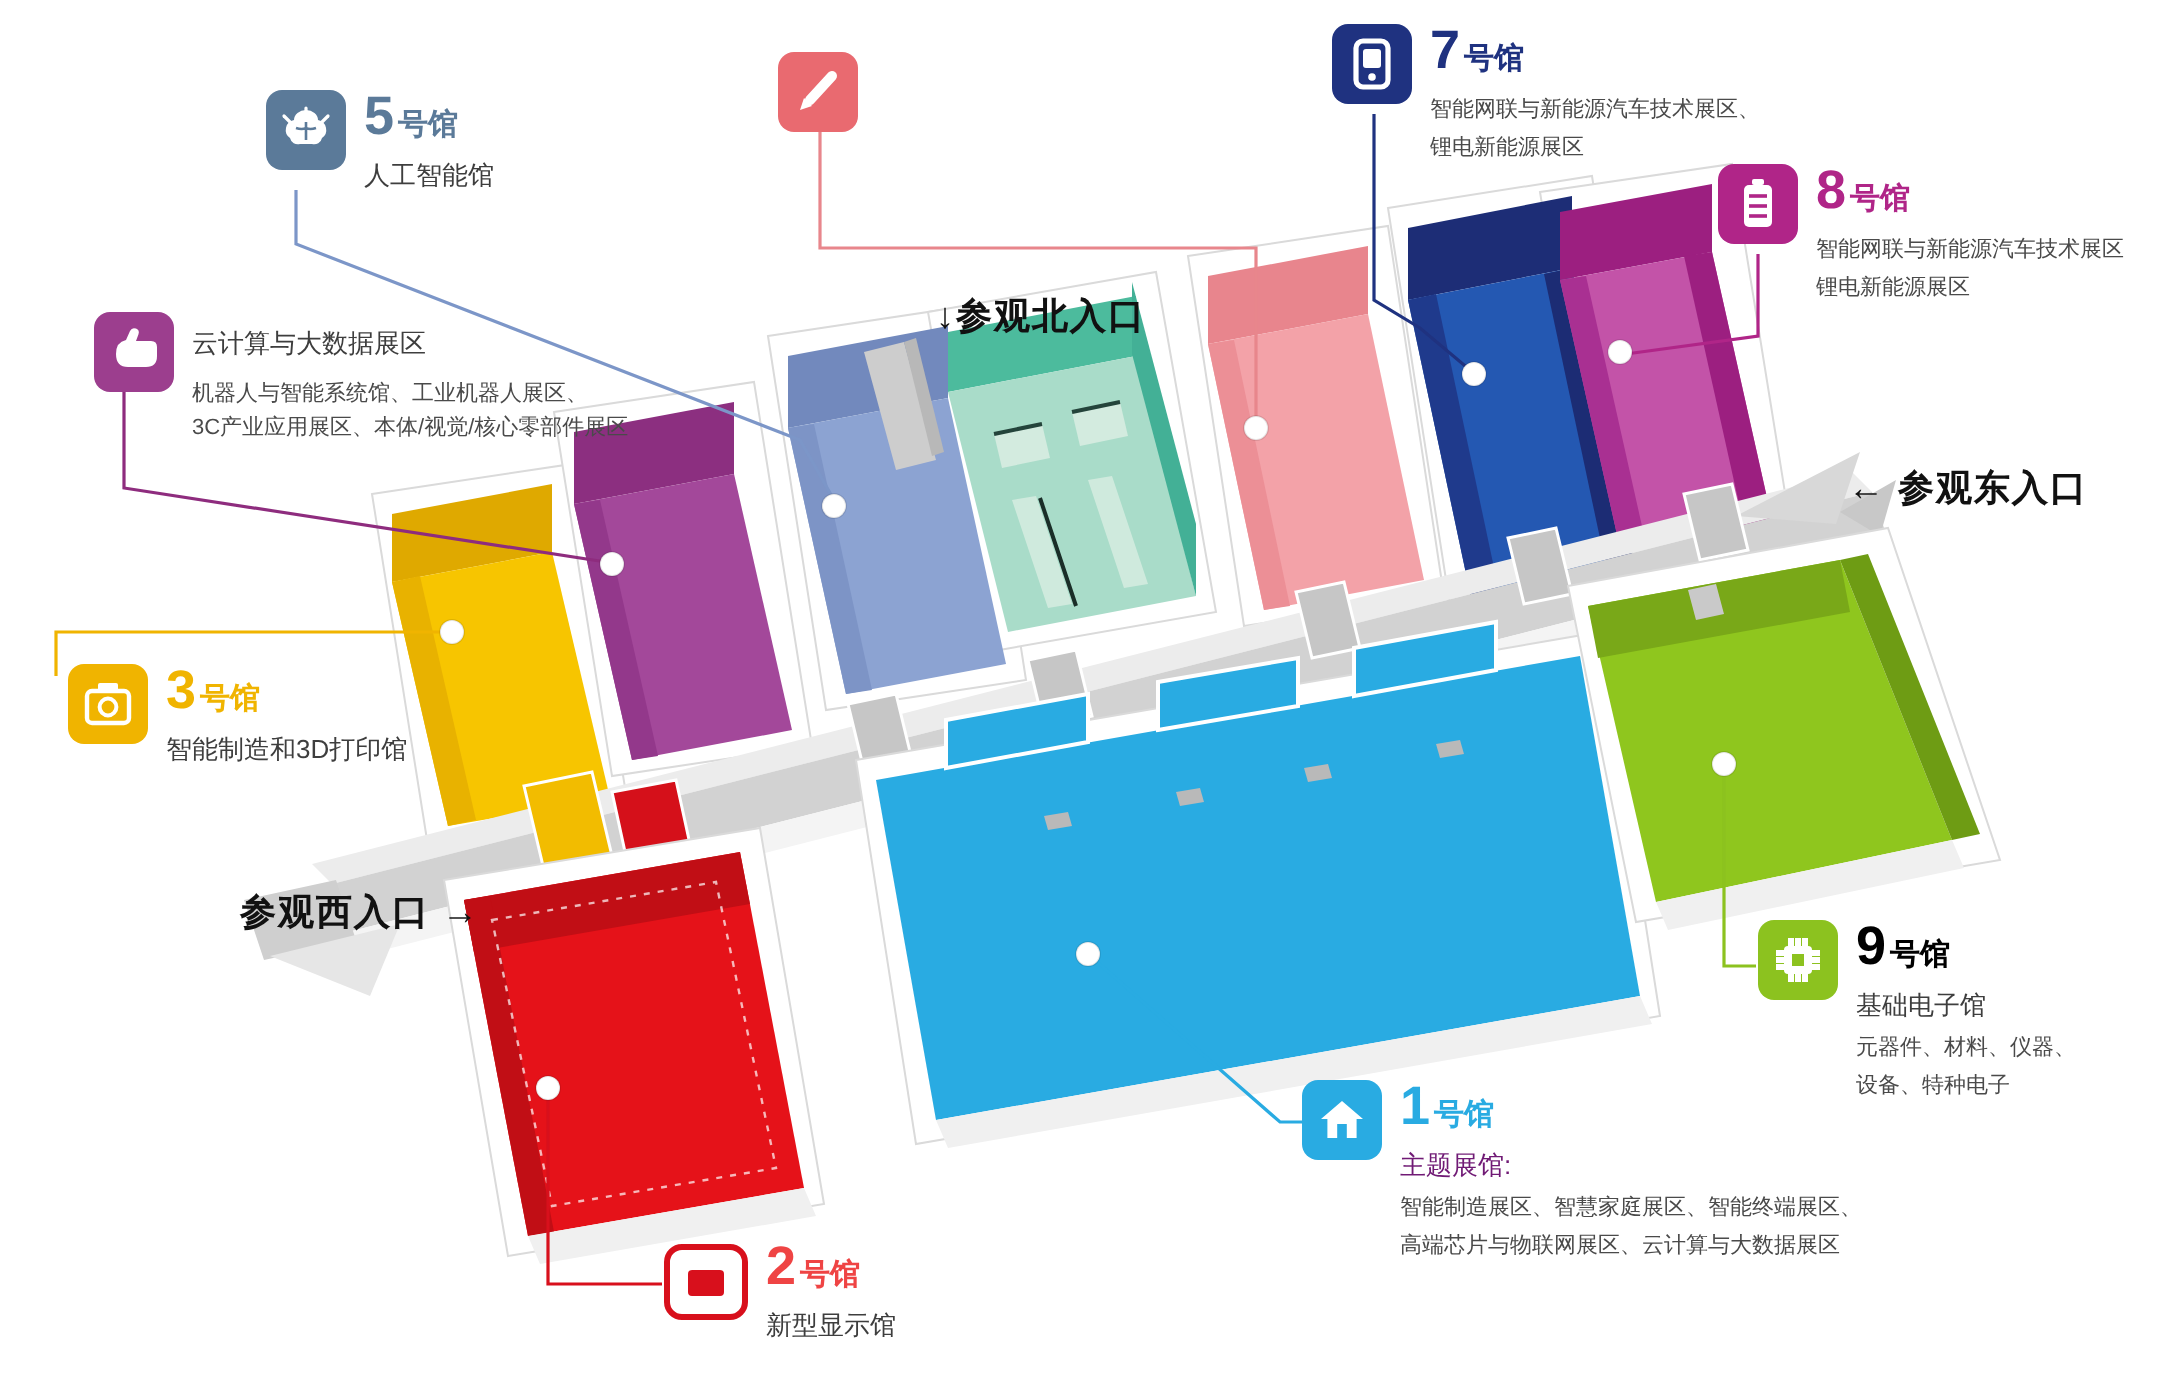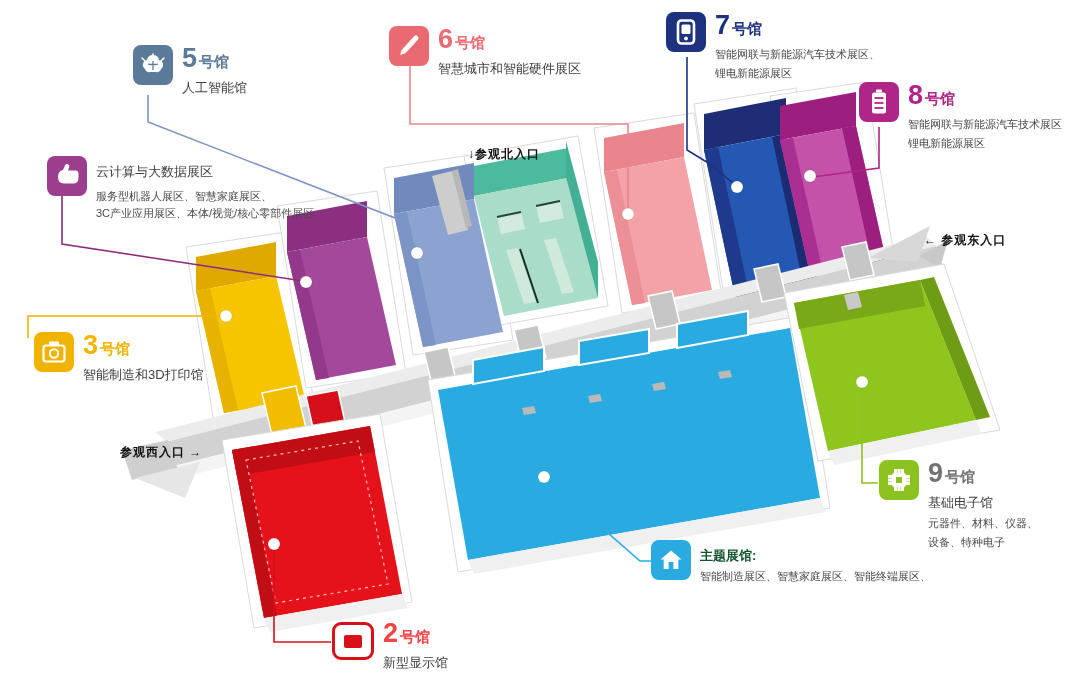--- a/index.html
+++ b/index.html
@@ -6,26 +6,26 @@
   .stage{position:relative;width:1080px;height:696px;background:#fff;overflow:hidden;
          font-family:"Liberation Sans","DejaVu Sans",sans-serif;}
   .map-svg{position:absolute;left:0;top:0;width:1080px;height:696px;}
   .hall-label{position:absolute;display:flex;align-items:flex-start;}
   .hall-icon{width:40px;height:40px;flex:0 0 40px;}
   .hall-texts{margin-left:9px;}
   .hall-title{font-weight:bold;line-height:1;white-space:nowrap;}
   .hall-title .num{font-size:27px;letter-spacing:0;}
   .hall-title .suffix{font-size:15px;margin-left:2px;}
   .hall-name{font-size:13px;color:#3e3e3e;margin-top:7px;white-space:nowrap;}
-  .hall-name.bold{font-weight:bold;color:#14532d;}
+  .hall-name.bold{font-weight:normal;color:#701a75;}
   .hall-line{font-size:11px;color:#4a4a4a;margin-top:4px;white-space:nowrap;}
   .gap{margin-top:8px;}
   .c1{color:#29ABE2}.c2{color:#ef4444}.c3{color:#F0B400}.c4{color:#9C3E8E}
-  .c5{color:#5B7A99}.c6{color:#E96A70}.c7{color:#1F3280}.c8{color:#B02588}.c9{color:#737373}
-  .entrance{position:absolute;font-size:12px;font-weight:bold;color:#111;white-space:nowrap;letter-spacing:1px;}
+  .c5{color:#5B7A99}.c6{color:#E96A70}.c7{color:#1F3280}.c8{color:#B02588}.c9{color:#000000}
+  .entrance{position:absolute;font-size:18px;font-weight:bold;color:#111;white-space:nowrap;letter-spacing:1px;}
   .display-icon-box{width:36px;height:32px;background:#fff;border:3px solid #D8101C;border-radius:9px;
                     display:flex;align-items:center;justify-content:center;}
   .display-icon-inner{width:18px;height:13px;background:#D8101C;border-radius:2px;}
 </style>
 </head>
 <body>
 
 <div class="stage">
 
   <svg class="map-svg" viewBox="0 0 1080 696">
@@ -206,24 +206,20 @@
   </div>
 
   <div class="hall-label" style="left:389px;top:26px;">
     <div class="hall-icon">
       <svg viewBox="0 0 40 40" width="40" height="40">
           <rect width="40" height="40" rx="8" fill="#E96A70"></rect>
         <line x1="16" y1="24" x2="27" y2="12" stroke="#FFFFFF" stroke-width="5" stroke-linecap="round"></line>
         <polygon points="11,29 17,27 13,23" fill="#FFFFFF"></polygon>
       </svg>
     </div>
-    <div class="hall-texts">
-      <div class="hall-title c6"><span class="num">6</span><span class="suffix">号馆</span></div>
-      <div class="hall-name">智慧城市和智能硬件展区</div>
-    </div>
   </div>
 
   <div class="hall-label" style="left:666px;top:12px;">
     <div class="hall-icon">
       <svg viewBox="0 0 40 40" width="40" height="40">
           <rect width="40" height="40" rx="8" fill="#1F3280"></rect>
         <rect x="12" y="8.5" width="16" height="23" rx="3.5" fill="none" stroke="#FFFFFF" stroke-width="2.6"></rect>
         <rect x="15.5" y="12.5" width="9" height="9.5" rx="1.5" fill="#FFFFFF"></rect>
         <circle cx="20" cy="26.5" r="1.9" fill="#FFFFFF"></circle>
       </svg>
@@ -257,21 +253,21 @@
 
   <div class="hall-label" style="left:47px;top:156px;">
     <div class="hall-icon">
       <svg viewBox="0 0 40 40" width="40" height="40">
           <rect width="40" height="40" rx="8" fill="#9C3E8E"></rect>
         <path d="M11,21 q0,-6 5,-7 l2,-4.5 q1,-2 3,-1.2 q2,0.9 1.2,2.9 l-1.2,3.3 h7.5 q3,0 3,3 v4.5 q0,5.5 -5.5,5.5 h-9 q-6,0 -6,-6.5 z" fill="#FFFFFF"></path>
       </svg>
     </div>
     <div class="hall-texts">
       <div class="hall-name">云计算与大数据展区</div>
-      <div class="hall-line gap">服务型机器人展区、智慧家庭展区、</div>
+      <div class="hall-line gap">机器人与智能系统馆、工业机器人展区、</div>
       <div class="hall-line" style="margin-top:2px;">3C产业应用展区、本体/视觉/核心零部件展区</div>
     </div>
   </div>
 
   <div class="hall-label" style="left:14px;top:332px;padding-left:20px;">
     <div class="hall-icon">
       <svg viewBox="0 0 40 40" width="40" height="40">
           <rect width="40" height="40" rx="8" fill="#F0B400"></rect>
         <rect x="15" y="9.5" width="10" height="4" rx="1" fill="#FFFFFF"></rect>
         <rect x="9.5" y="13.5" width="21" height="16" rx="2.5" fill="none" stroke="#FFFFFF" stroke-width="2.2"></rect>
@@ -296,22 +292,24 @@
 
   <div class="hall-label" style="left:651px;top:540px;">
     <div class="hall-icon">
       <svg viewBox="0 0 40 40" width="40" height="40">
           <rect width="40" height="40" rx="8" fill="#29ABE2"></rect>
         <path d="M20,10.5 l10.5,9 h-3.2 v9.5 h-14.6 v-9.5 h-3.2 z" fill="#FFFFFF"></path>
         <rect x="17.6" y="22" width="4.8" height="7" fill="#29ABE2"></rect>
       </svg>
     </div>
     <div class="hall-texts">
+      <div class="hall-title c1"><span class="num">1</span><span class="suffix">号馆</span></div>
       <div class="hall-name bold">主题展馆:</div>
       <div class="hall-line">智能制造展区、智慧家庭展区、智能终端展区、</div>
+      <div class="hall-line">高端芯片与物联网展区、云计算与大数据展区</div>
     </div>
   </div>
 
   <div class="hall-label" style="left:879px;top:460px;">
     <div class="hall-icon">
       <svg viewBox="0 0 40 40" width="40" height="40">
           <rect width="40" height="40" rx="8" fill="#8CC21F"></rect>
         <g fill="#FFFFFF">
           <rect x="13" y="13" width="14" height="14" rx="2"></rect>
           <rect x="15" y="9" width="3" height="4"></rect>

